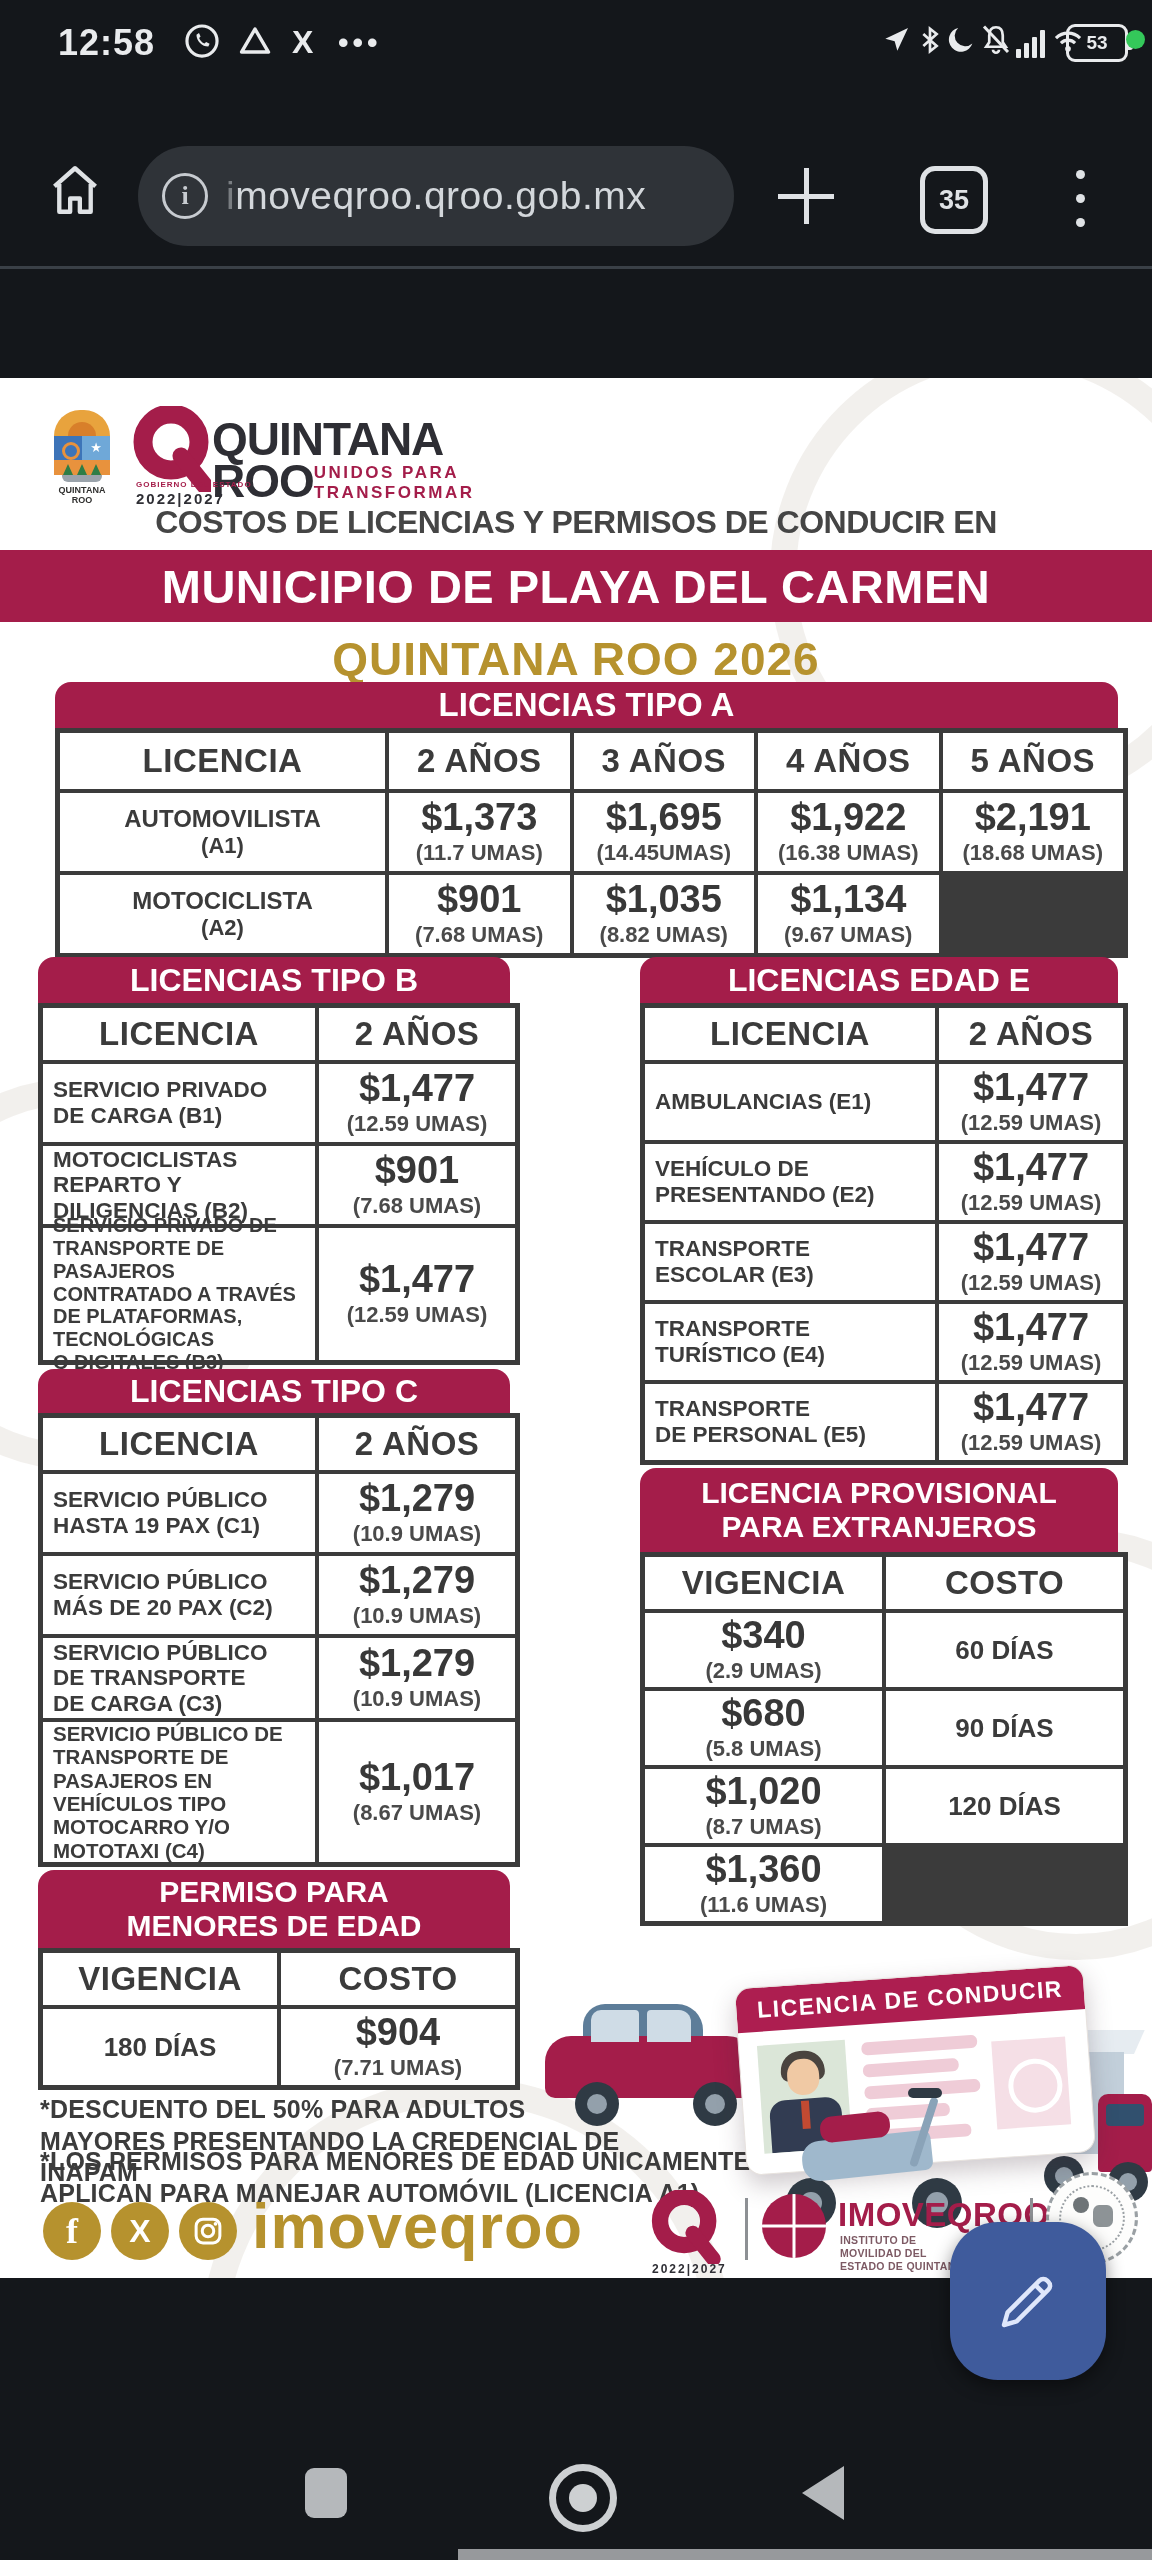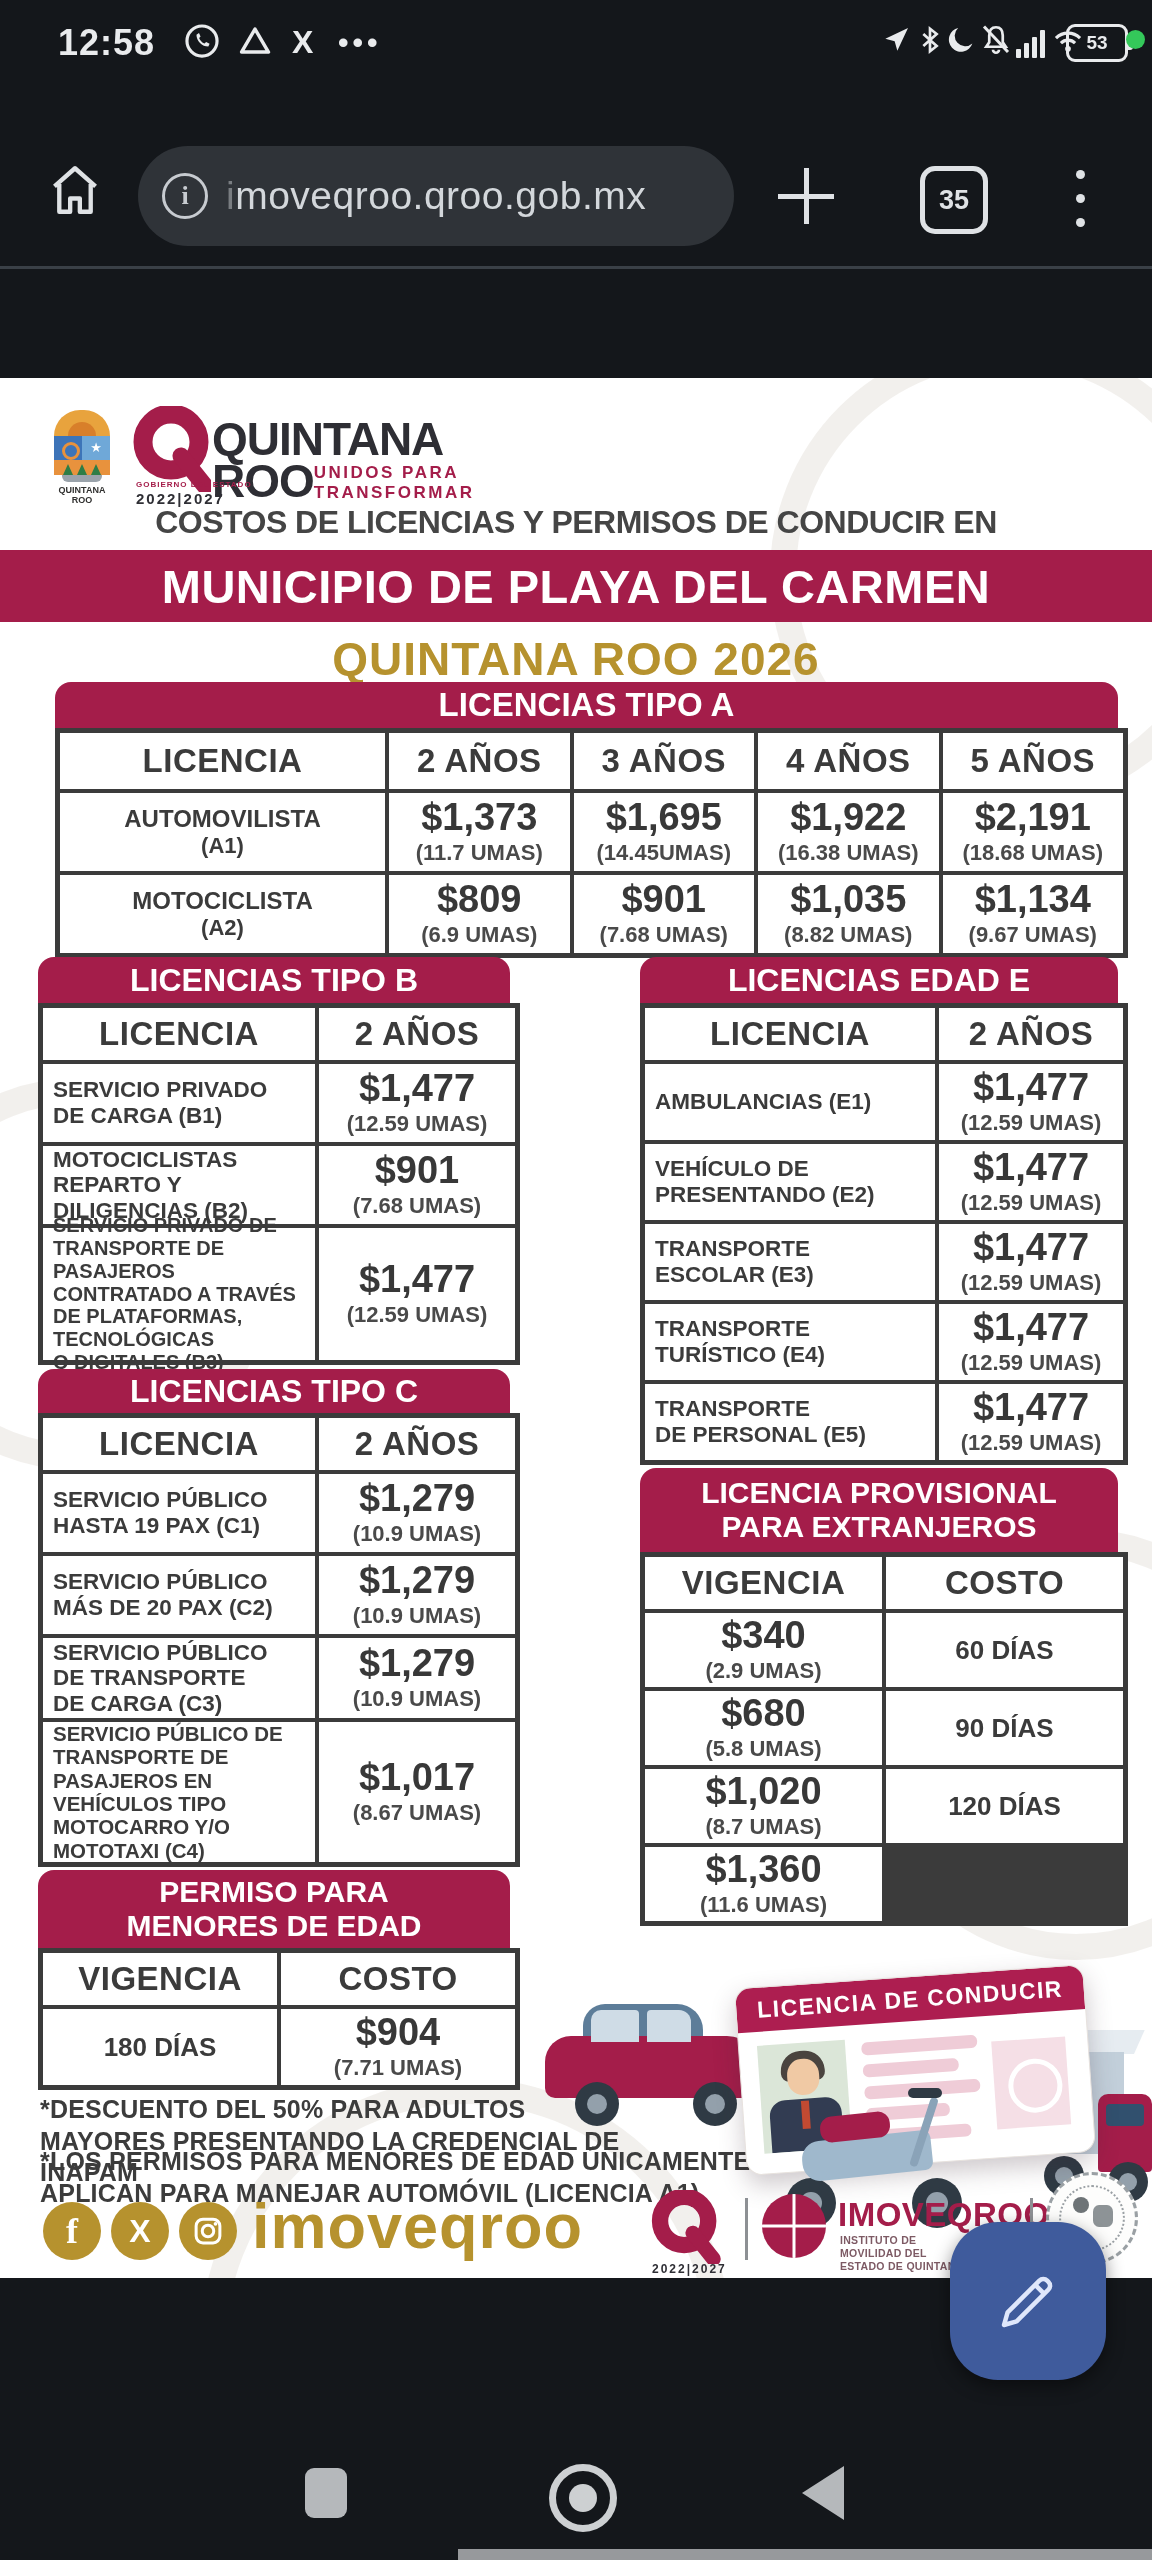--- a/index.html
+++ b/index.html
@@ -238,24 +238,20 @@
       <div class="c">
           <span class="p">$2,191</span>
           <span class="u">(18.68 UMAS)</span>
         </div>
 
       <div class="c">
           <span class="nma">MOTOCICLISTA</span>
           <span class="code">(A2)</span>
         </div>
       <div class="c">
-          <span class="p">$809</span>
-          <span class="u">(6.9 UMAS)</span>
-        </div>
-      <div class="c">
           <span class="p">$901</span>
           <span class="u">(7.68 UMAS)</span>
         </div>
       <div class="c">
           <span class="p">$1,035</span>
           <span class="u">(8.82 UMAS)</span>
         </div>
       <div class="c">
           <span class="p">$1,134</span>
           <span class="u">(9.67 UMAS)</span>

